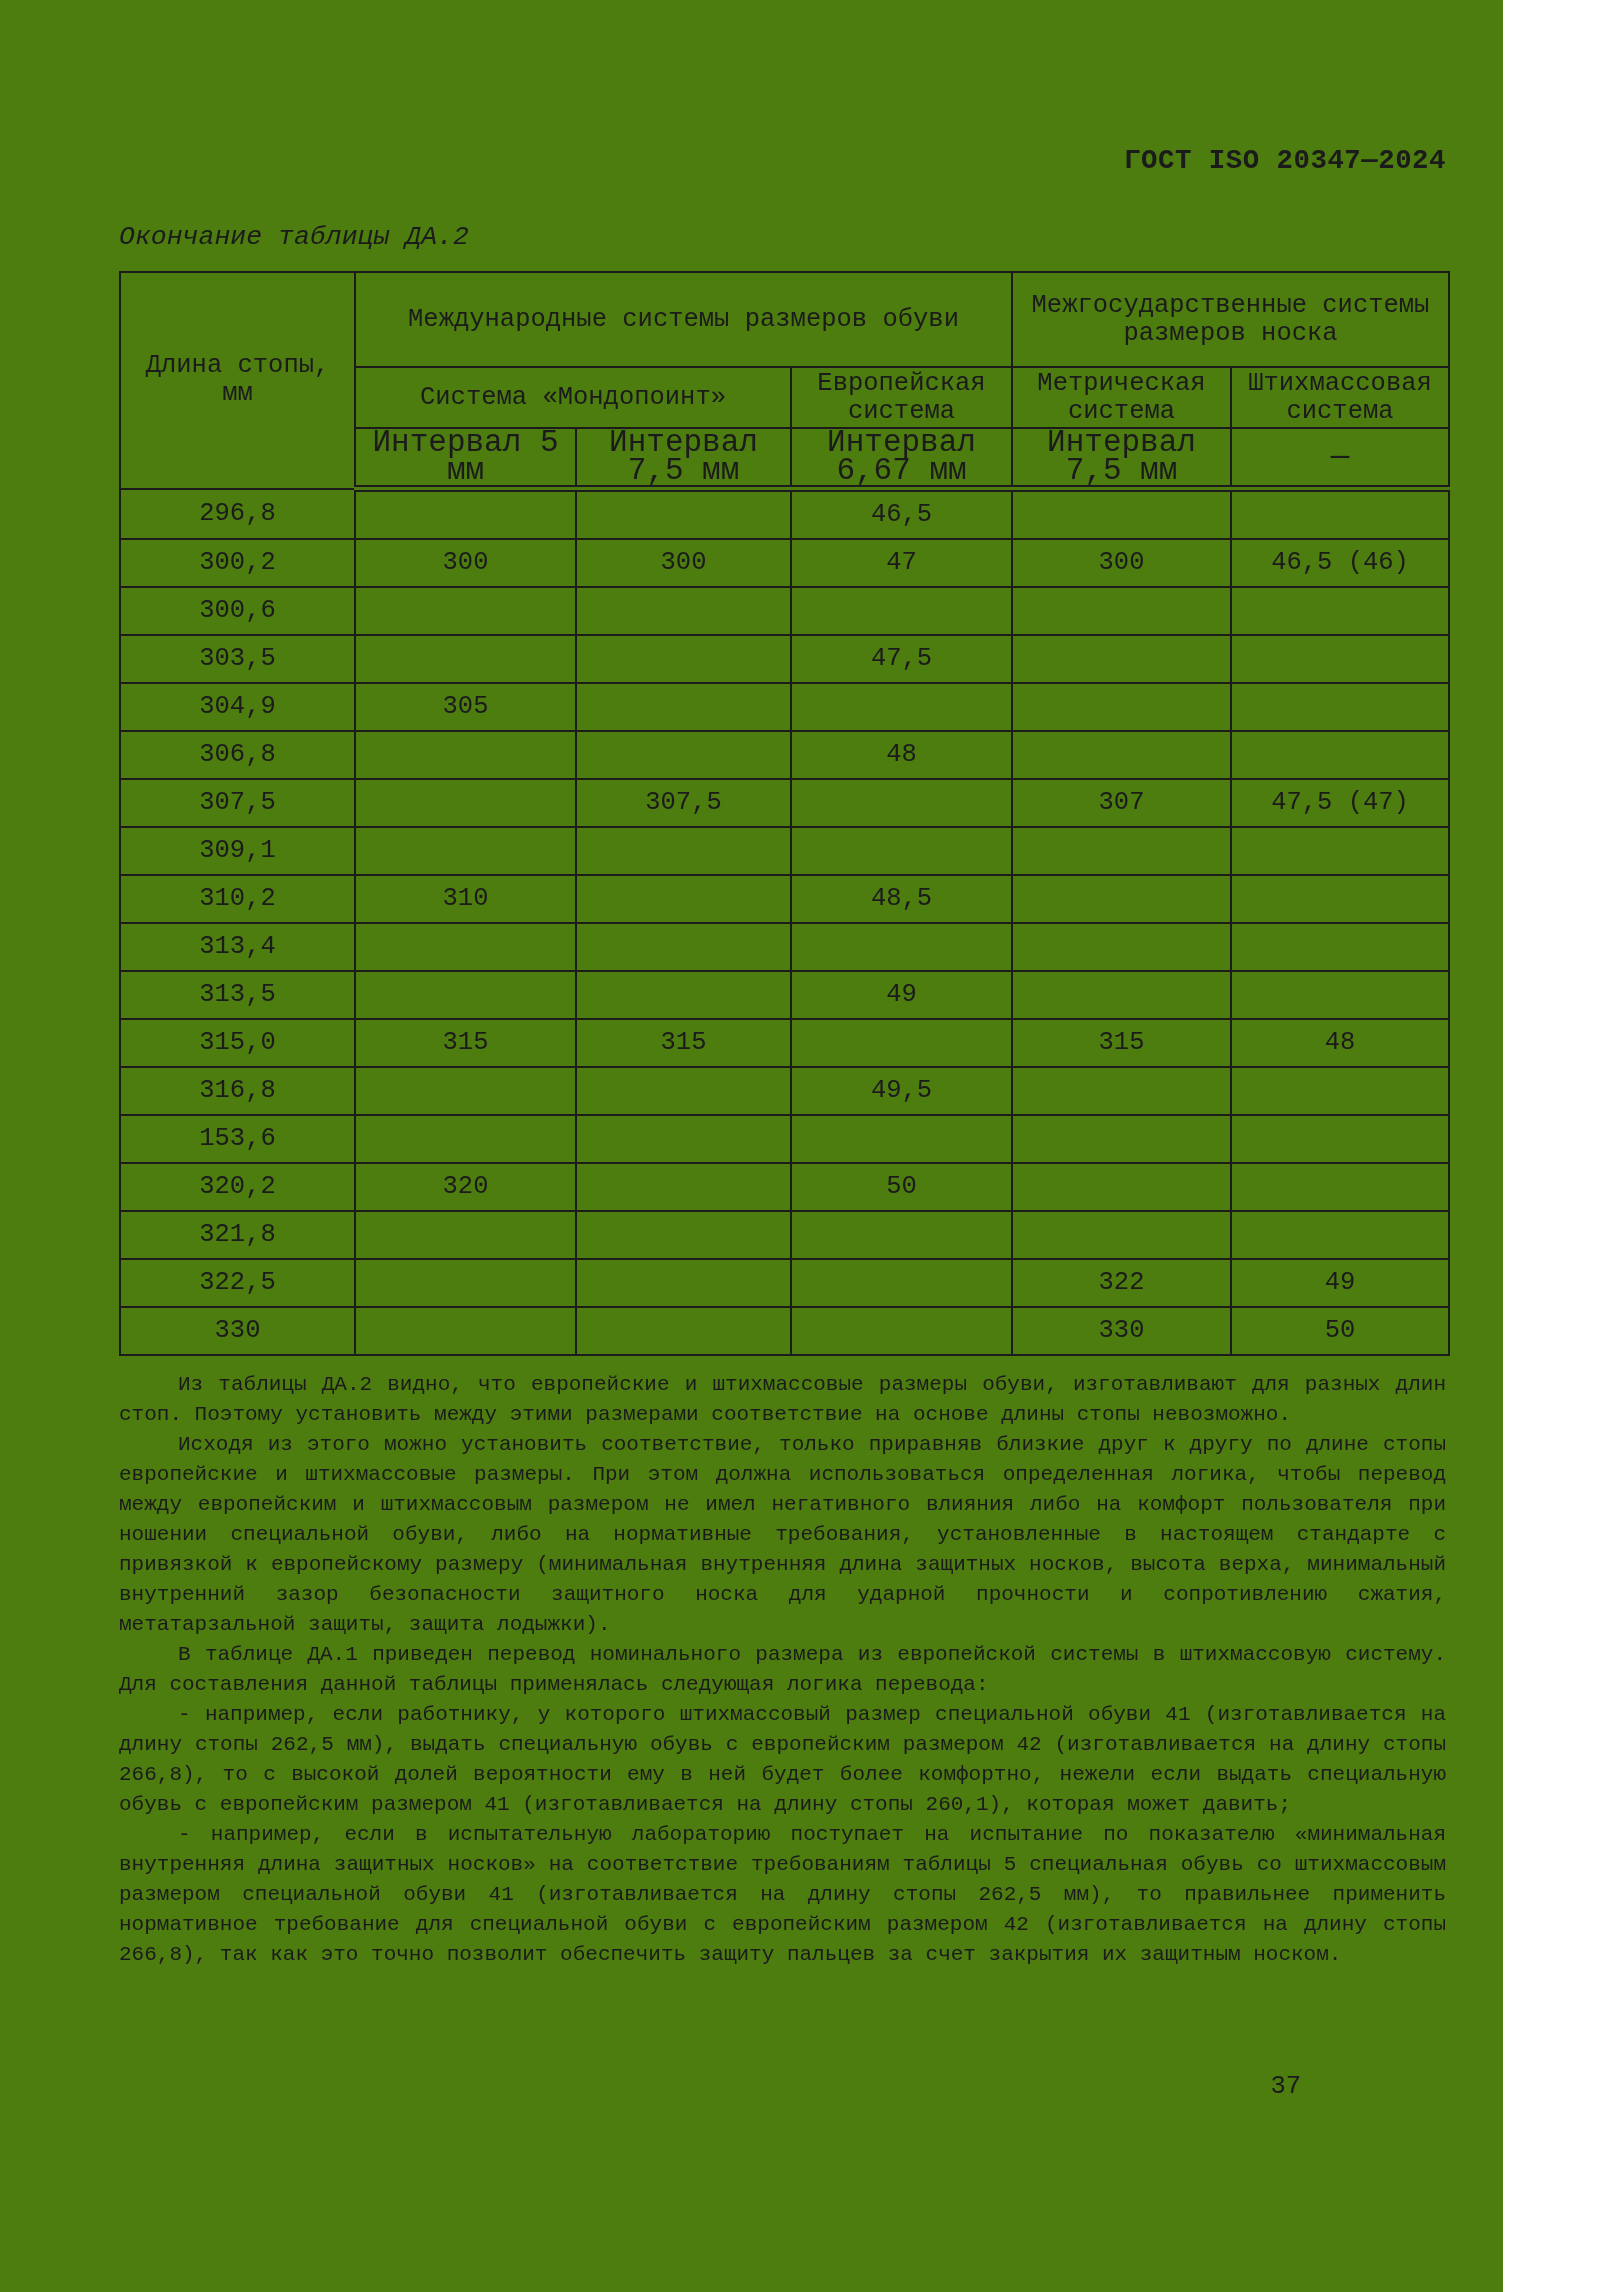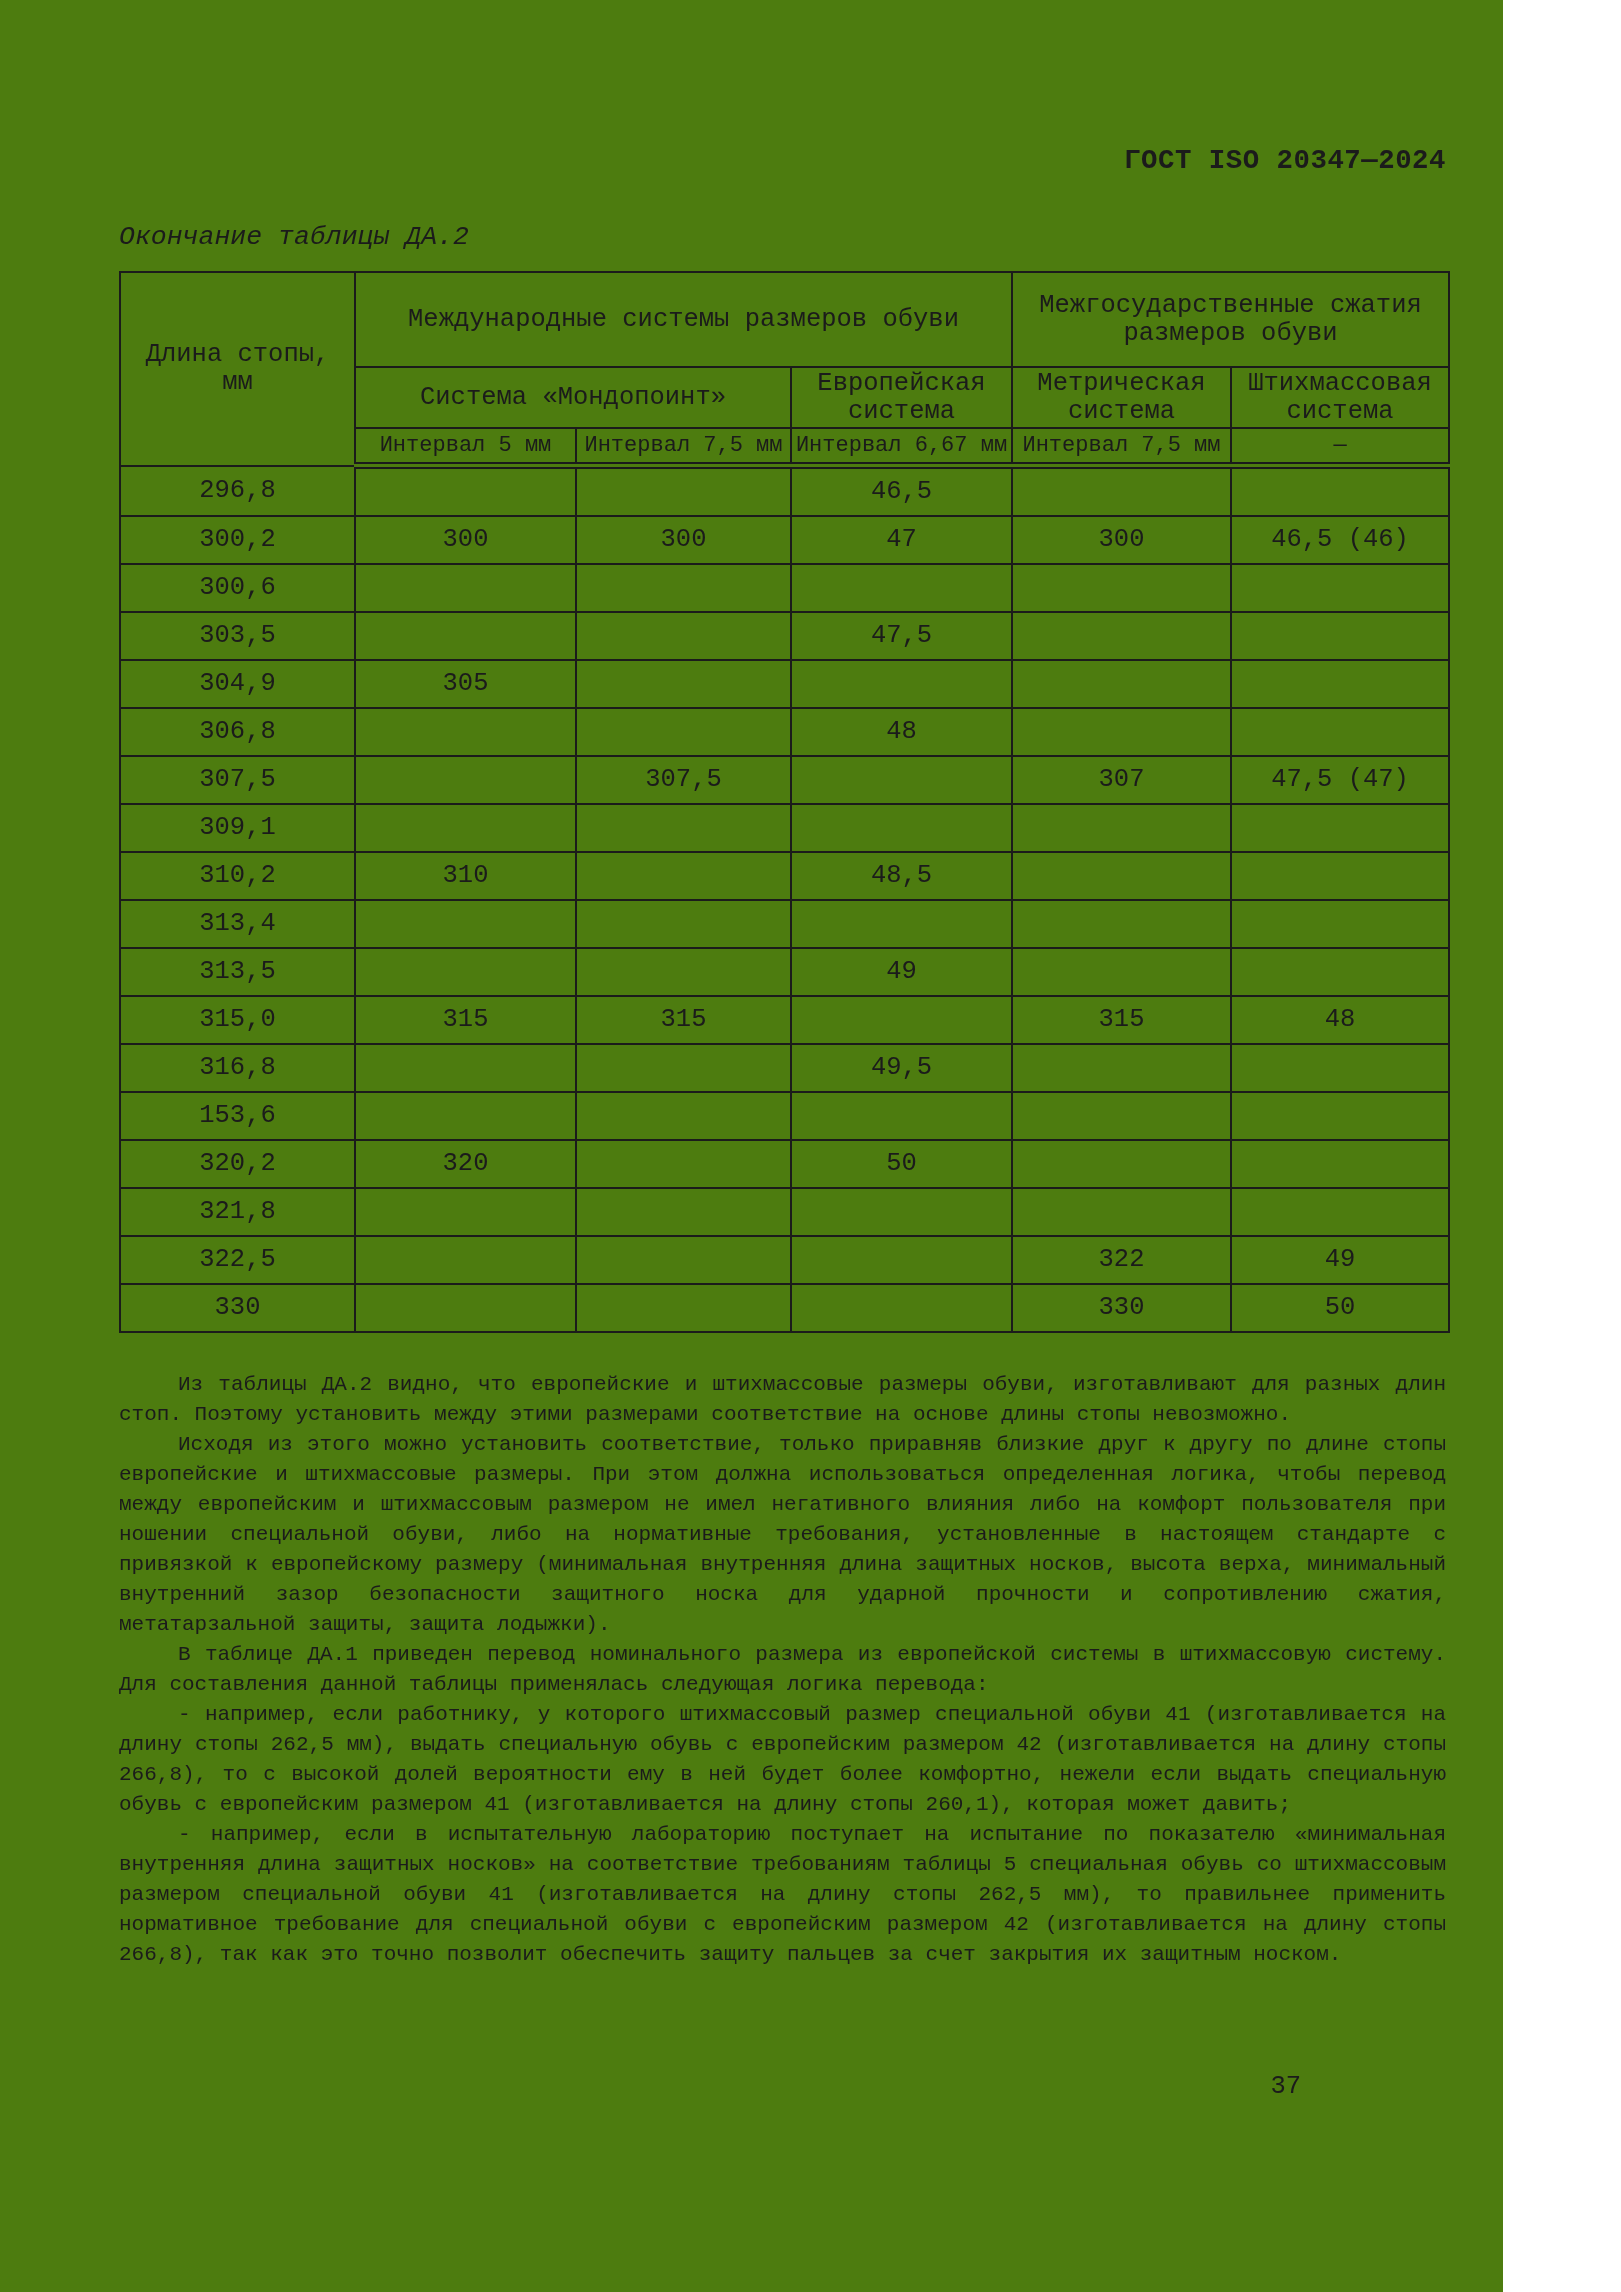--- a/index.html
+++ b/index.html
@@ -48,21 +48,21 @@
     vertical-align: middle;
     padding: 0 3.9px;
     font-weight: normal;
     line-height: 28px;
     overflow: hidden;
   }
   .size-table thead tr.group-row th   { height: 93px; }
   .size-table thead tr.system-row th  { height: 59px; }
   .size-table thead tr.interval-row th {
     height: 33px;
-    font-size: 22px;
+    font-size: 31px;
     border-bottom: 7.8px double #1b1b1b;
   }
   .size-table tbody td { height: 46px; }
   .body-text {
     position: absolute;
     top: 1370px;
     left: 119px;
     width: 1327px;
     font-size: 21px;
     line-height: 30px;
@@ -95,21 +95,21 @@
       <col style="width:221px">
       <col style="width:215px">
       <col style="width:221px">
       <col style="width:219px">
       <col style="width:218px">
     </colgroup>
     <thead>
       <tr class="group-row">
         <th rowspan="3">Длина стопы, мм</th>
         <th colspan="3">Международные системы размеров обуви</th>
-        <th colspan="2">Межгосударственные сжатия размеров обуви</th>
+        <th colspan="2">Межгосударственные системы размеров носка</th>
       </tr>
       <tr class="system-row">
         <th colspan="2">Система «Мондопоинт»</th>
         <th>Европейская система</th>
         <th>Метрическая система</th>
         <th>Штихмассовая система</th>
       </tr>
       <tr class="interval-row">
         <th>Интервал 5 мм</th>
         <th>Интервал 7,5 мм</th>

